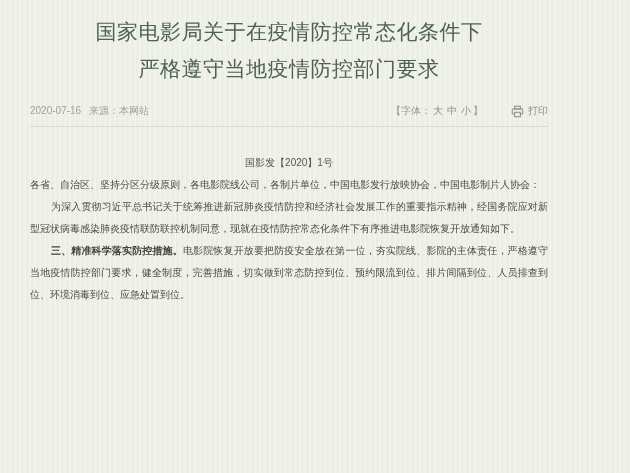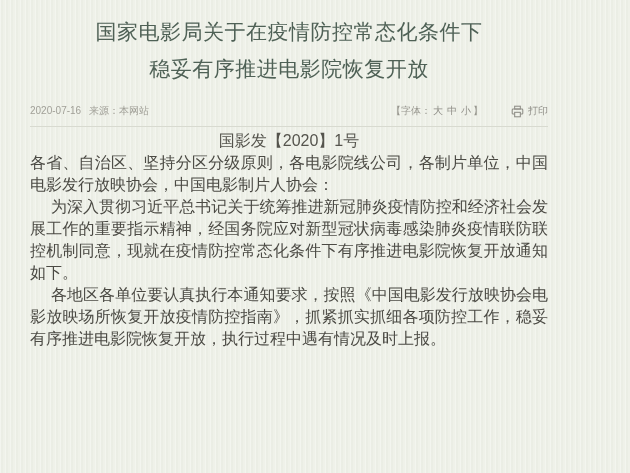--- a/index.html
+++ b/index.html
@@ -51,42 +51,42 @@
   }
   .print-btn svg { margin-right: 4px; display: block; }
 
   .divider {
     border: none;
     border-top: 1px solid #d8dad0;
     margin: 8px 0 0 0;
   }
 
   .doc {
-    margin-top: 3px;
-    font-size: 16px;
+    margin-top: 25px;
+    font-size: 10px;
     line-height: 22px;
     color: #4b4a44;
   }
   .doc-number {
     text-align: center;
     margin: 0;
     color: #55544d;
   }
   .para { margin: 0; text-align: justify; }
   .para.indent { text-indent: 21px; }
   .para strong { font-weight: 700; color: #454440; }
 </style>
 </head>
 <body>
 
 <div class="page">
 
   <h1 class="title">
     <span class="title-line">国家电影局关于在疫情防控常态化条件下</span>
-    <span class="title-line">稳妥有序推进电影院恢复开放</span>
+    <span class="title-line">严格遵守当地疫情防控部门要求</span>
   </h1>
 
   <div class="meta">
     <div class="meta-left">
       <span>2020-07-16</span>
       <span class="src">来源：本网站</span>
     </div>
     <div class="meta-right">
       <span class="font-ctl">
         <span>【字体：</span><a class="font-opt">大</a><a class="font-opt">中</a><a class="font-opt">小</a><span>】</span>
@@ -106,17 +106,17 @@
 
   <div class="doc">
     <p class="doc-number">国影发【2020】1号</p>
 
     <p class="para"><span>各省、自治区、坚持分区分级原则，各电影院线公司，各制片单位，中国电影发行放映协会，中国电影制片人协会：</span></p>
 
     <p class="para indent"><span>为深入贯彻习近平总书记关于统筹推进新冠肺炎疫情防控和经济社会发展工作的重要指示精神，经国务院应对新型冠状病毒感染肺炎疫情联防联控机制同意，现就在疫情防控常态化条件下有序推进电影院恢复开放通知如下。</span></p>
 
 
 
+    <p class="para indent"><strong>三、精准科学落实防控措施。</strong><span>电影院恢复开放要把防疫安全放在第一位，夯实院线、影院的主体责任，严格遵守当地疫情防控部门要求，健全制度，完善措施，切实做到常态防控到位、预约限流到位、排片间隔到位、人员排查到位、环境消毒到位、应急处置到位。</span></p>
 
-    <p class="para indent"><span>各地区各单位要认真执行本通知要求，按照《中国电影发行放映协会电影放映场所恢复开放疫情防控指南》，抓紧抓实抓细各项防控工作，稳妥有序推进电影院恢复开放，执行过程中遇有情况及时上报。</span></p>
   </div>
 
 </div>
 
 </body></html>

